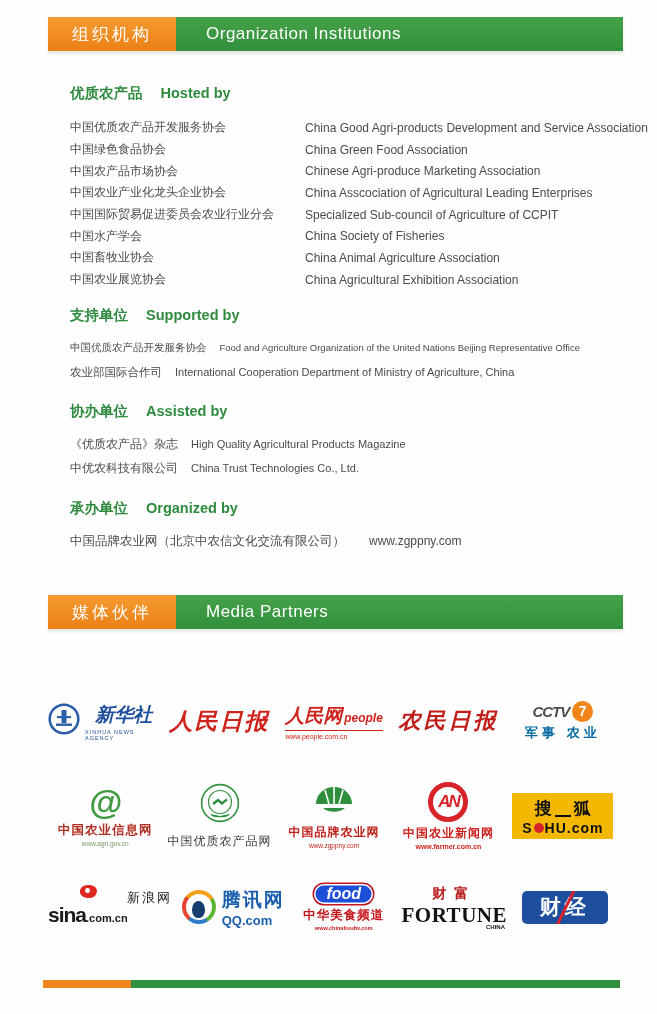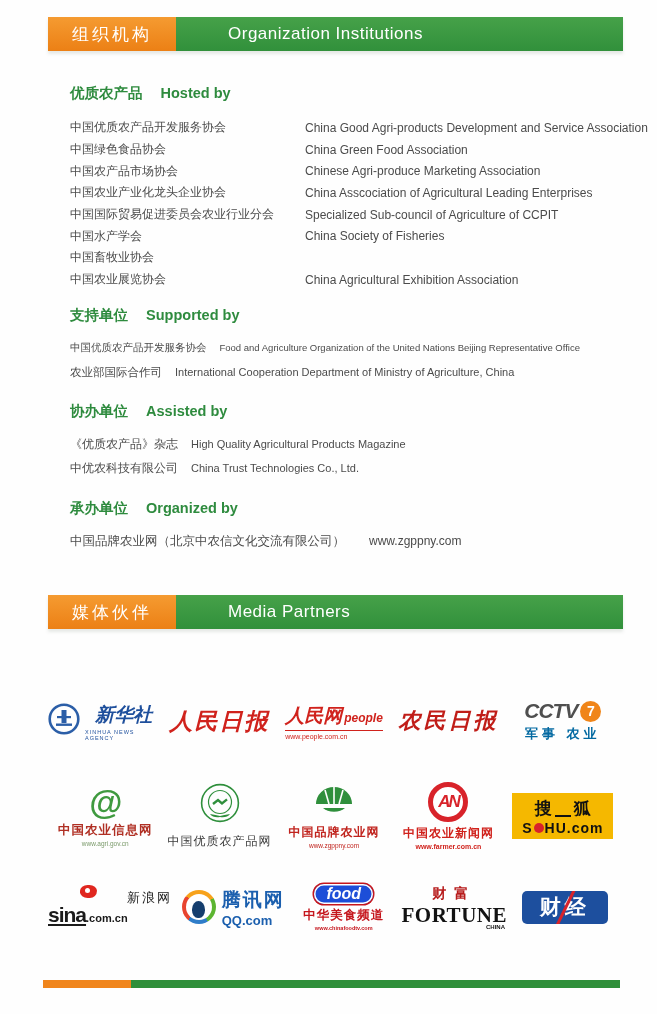--- a/index.html
+++ b/index.html
@@ -9,21 +9,21 @@
     font-family:"Liberation Sans", sans-serif; overflow:hidden; margin:0 auto;
   }
 
   
   .band { position:absolute; left:48px; width:575px; height:34px; display:flex;
           box-shadow:0 3px 3px rgba(120,140,120,0.18); }
   .band-cn { width:128px; background:linear-gradient(180deg,#f59b31,#ec8015);
              color:#fff; font-size:17px; letter-spacing:3px;
              display:flex; align-items:center; justify-content:center; }
   .band-en { flex:1; background:linear-gradient(180deg,#46a149,#31903b);
-             color:#fff; font-size:17px; display:flex; align-items:center; padding-left:52px; letter-spacing:0.5px; }
+             color:#fff; font-size:17px; display:flex; align-items:center; padding-left:30px; letter-spacing:0.5px; }
   #band-org   { top:17px; }
   #band-media { top:595px; }
 
   
   .sec-title { position:absolute; left:70px; color:#2e8b3e; font-weight:bold;
                font-size:14.5px; white-space:nowrap; }
   .sec-title .en { margin-left:14px; }
   #title-hosted    { top:84px; }
   #title-supported { top:306px; }
   #title-assisted  { top:402px; }
@@ -63,21 +63,21 @@
   .xinhua-wrap { display:flex; align-items:center; gap:5px; }
   .xinhua-name { font-size:19px; color:#1e4f9c; }
   .xinhua-sub  { font-size:5.5px; color:#1e4f9c; letter-spacing:1px; margin-top:1px; }
   .rmrb-name { font-size:23px; color:#d0221c; letter-spacing:2px; }
   .people-line { display:flex; align-items:baseline; border-bottom:1.5px solid #d0221c; padding-bottom:1px; }
   .people-cn { font-size:19px; color:#d0221c; }
   .people-tag { font-size:12px; color:#d0221c; font-style:italic; font-weight:bold; margin-left:2px; }
   .people-url { font-size:7px; color:#d0221c; align-self:flex-start; margin-top:2px; }
   .nmrb-name { font-size:22px; color:#c01d18; letter-spacing:3px; }
   .cctv-row { display:flex; align-items:center; gap:3px; }
-  .cctv-word { font-size:21px; font-weight:800; font-style:italic; color:#4f4f4f; letter-spacing:-1px; }
+  .cctv-word { font-size:15px; font-weight:800; font-style:italic; color:#4f4f4f; letter-spacing:-1px; }
   .cctv-7 { width:21px; height:21px; border-radius:50%; background:#f08519; color:#fff;
             font-weight:bold; font-size:14px; display:flex; align-items:center; justify-content:center; }
   .cctv-sub { font-size:13px; font-weight:bold; color:#0369a1; letter-spacing:4px; margin-top:2px; }
 
   
   .at-glyph { font-size:34px; font-weight:bold; font-style:italic; color:#3f9a3f; line-height:1; }
   .agri-info-name { font-size:12.5px; font-weight:bold; color:#b03024; margin-top:3px; letter-spacing:1px; }
   .agri-info-url  { font-size:6.5px; color:#7a9a6a; margin-top:1px; }
   .coqa-name { font-size:12px; color:#3a3a3a; margin-top:6px; letter-spacing:1px; }
   .brand-name { font-size:12px; font-weight:bold; color:#c0231d; margin-top:3px; letter-spacing:1px; }
@@ -93,21 +93,21 @@
   .sohu-latin { display:flex; align-items:center; color:#111; font-size:14px; font-weight:800; letter-spacing:1px; }
   .sohu-dot { width:10px; height:10px; border-radius:50%; background:#d8232a; margin:0 1px; }
 
   
   .sina-wrap { position:relative; width:130px; height:44px; }
   .sina-eye { position:absolute; top:0; left:32px; width:17px; height:13px;
               background:#e0271f; border-radius:50% 50% 8px 50%; }
   .sina-eye::after { content:""; position:absolute; left:5px; top:3px; width:5px; height:5px;
                      border-radius:50%; background:#fff; }
   .sina-text { position:absolute; bottom:2px; left:0; display:flex; align-items:baseline; color:#1a1a1a; }
-  .sina-main { font-size:21px; font-weight:800; letter-spacing:-1px;text-decoration:underline; }
+  .sina-main { font-size:21px; font-weight:800; letter-spacing:-1px; }
   .sina-suffix { font-size:11px; font-weight:800; }
   .sina-cn { position:absolute; top:4px; right:6px; font-size:13px; color:#222; letter-spacing:2px; }
   .qq-wrap { display:flex; align-items:center; gap:6px; }
   .qq-ring { width:34px; height:34px; border-radius:50%; display:flex; align-items:center; justify-content:center;
              background:conic-gradient(from -50deg,#f7a21b 0 30%,#5cb531 30% 55%,#2f7dc9 55% 75%,#e8442f 75% 100%); }
   .qq-inner { width:26px; height:26px; background:#fff; border-radius:50%;
               display:flex; align-items:flex-end; justify-content:center; }
   .qq-body { width:13px; height:17px; background:#153e6e; border-radius:50% 50% 45% 45%; margin-bottom:2px; }
   .qq-col { display:flex; flex-direction:column; }
   .qq-cn { font-size:19px; font-weight:bold; color:#1b5fae; letter-spacing:2px; }
@@ -166,20 +166,21 @@
     <div class="org-row">
       <span class="cn">中国国际贸易促进委员会农业行业分会</span>
       <span class="en">Specialized Sub-council of Agriculture of CCPIT</span>
     </div>
     <div class="org-row">
       <span class="cn">中国水产学会</span>
       <span class="en">China Society of Fisheries</span>
     </div>
     <div class="org-row">
       <span class="cn">中国畜牧业协会</span>
+      <span class="en">China Animal Agriculture Association</span>
     </div>
     <div class="org-row">
       <span class="cn">中国农业展览协会</span>
       <span class="en">China Agricultural Exhibition Association</span>
     </div>
   </div>
 
   <div class="sec-title" id="title-supported">
     <span class="cn">支持单位</span>
     <span class="en">Supported by</span>

